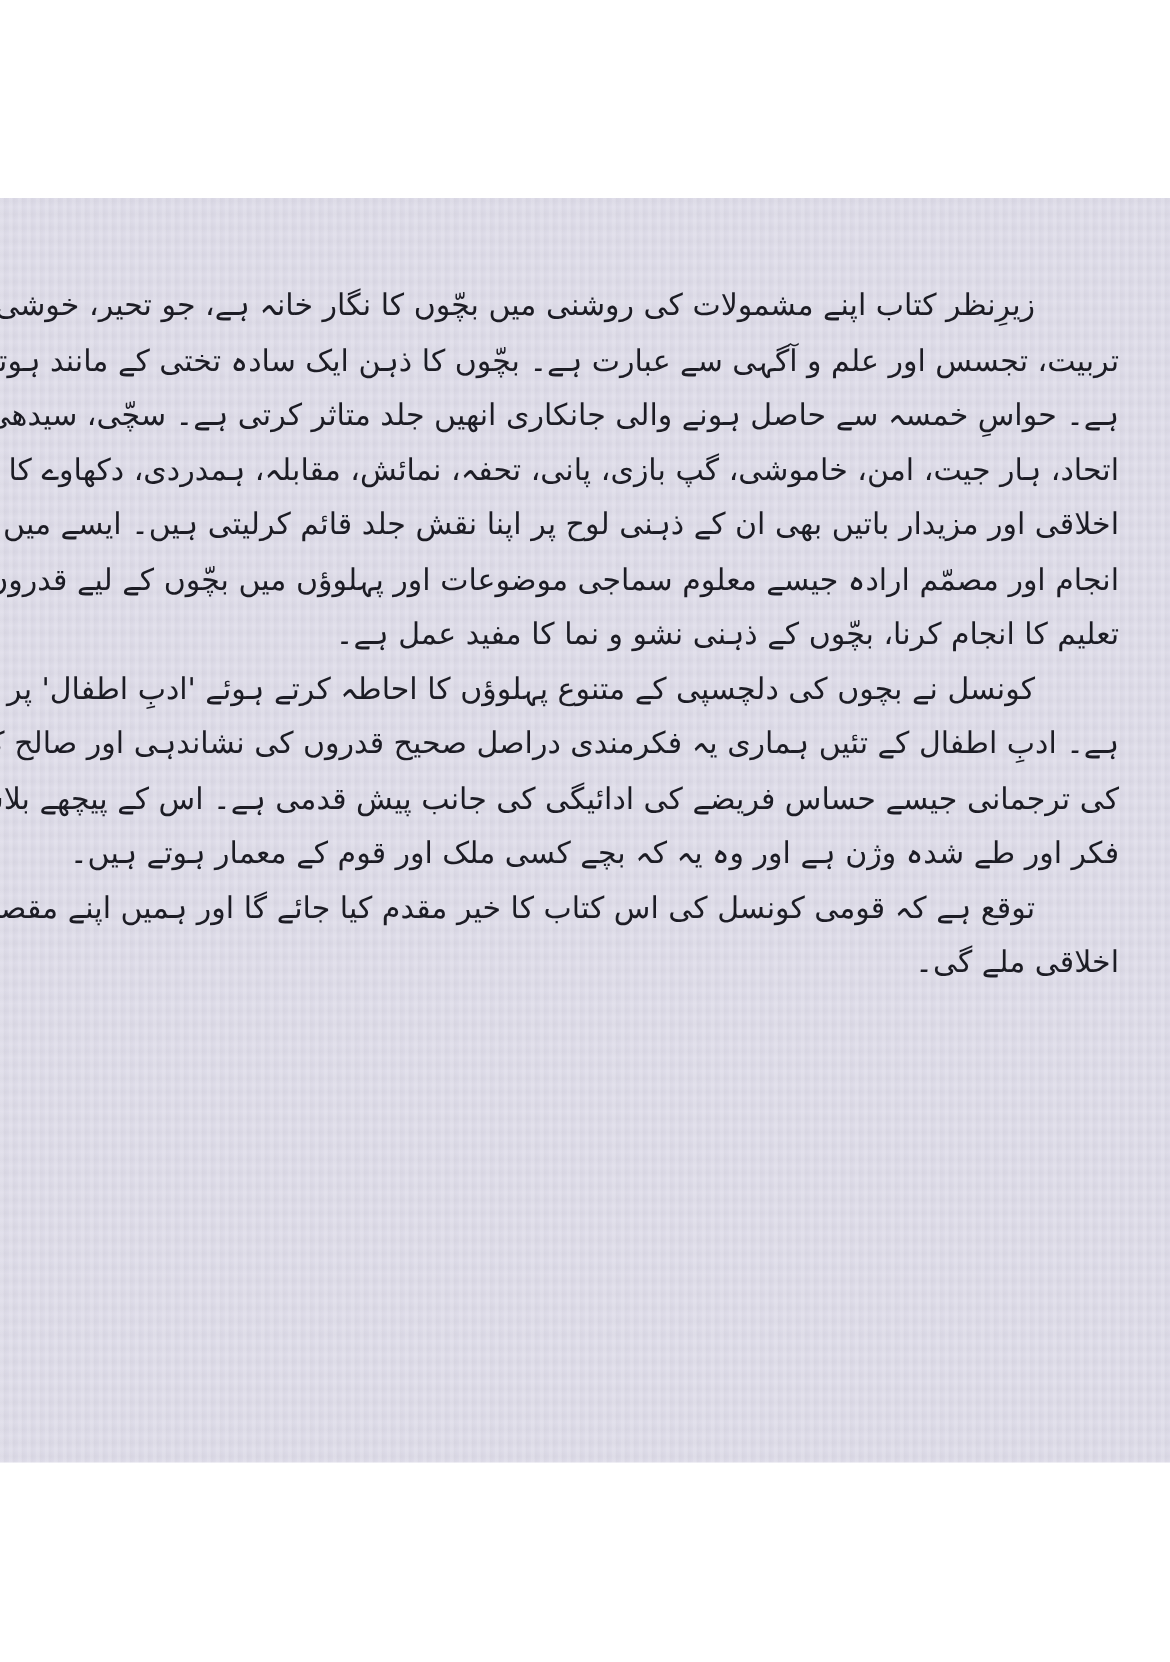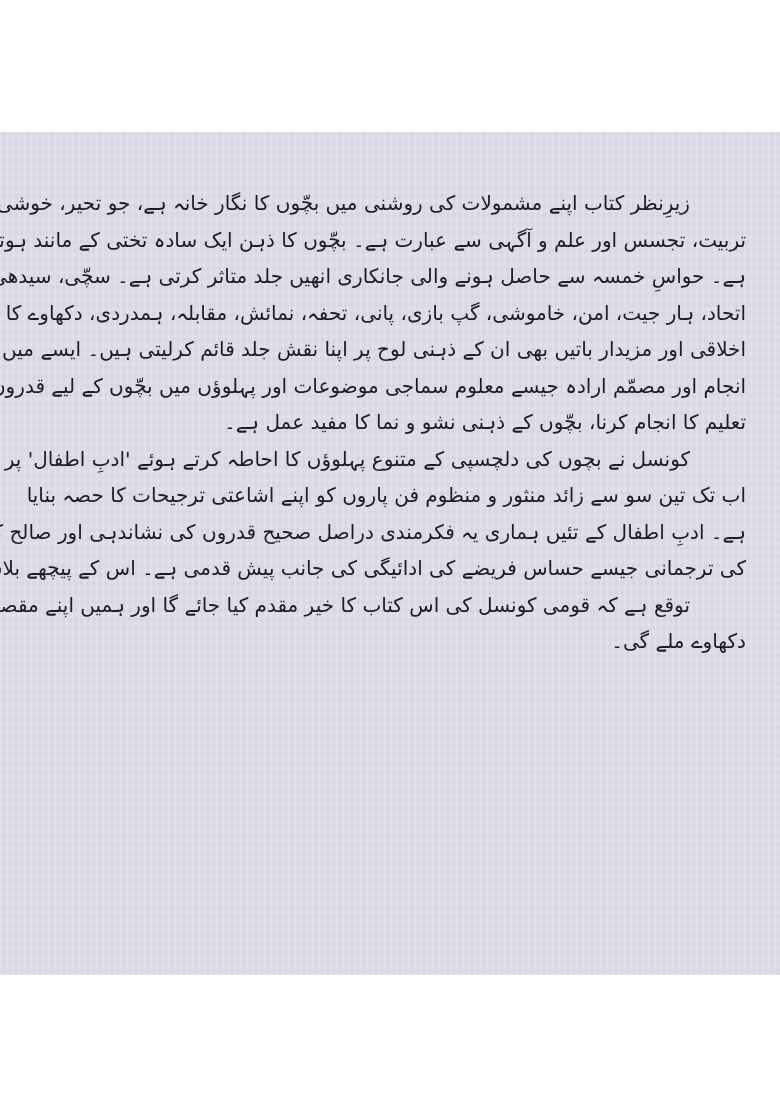--- a/index.html
+++ b/index.html
@@ -64,24 +64,24 @@
       <span class="line">تربیت، تجسس اور علم و آگہی سے عبارت ہے۔ بچّوں کا ذہن ایک سادہ تختی کے مانند ہوتا</span>
       <span class="line">ہے۔ حواسِ خمسہ سے حاصل ہونے والی جانکاری انھیں جلد متاثر کرتی ہے۔ سچّی، سیدھی،</span>
       <span class="line">اتحاد، ہار جیت، امن، خاموشی، گپ بازی، پانی، تحفہ، نمائش، مقابلہ، ہمدردی، دکھاوے کا</span>
       <span class="line">اخلاقی اور مزیدار باتیں بھی ان کے ذہنی لوح پر اپنا نقش جلد قائم کرلیتی ہیں۔ ایسے میں</span>
       <span class="line">انجام اور مصمّم ارادہ جیسے معلوم سماجی موضوعات اور پہلوؤں میں بچّوں کے لیے قدروں کی</span>
       <span class="line last">تعلیم کا انجام کرنا، بچّوں کے ذہنی نشو و نما کا مفید عمل ہے۔</span>
     </div>
 
     <div class="para">
       <span class="line indent">کونسل نے بچوں کی دلچسپی کے متنوع پہلوؤں کا احاطہ کرتے ہوئے 'ادبِ اطفال' پر</span>
-      <span class="line">اب تک تین سو سے زائد منثور و منظوم فن پاروں کو اپنے اشاعتی ترجیحات کا حصہ بنایا</span>
       <span class="line">ہے۔ ادبِ اطفال کے تئیں ہماری یہ فکرمندی دراصل صحیح قدروں کی نشاندہی اور صالح کردار</span>
       <span class="line">کی ترجمانی جیسے حساس فریضے کی ادائیگی کی جانب پیش قدمی ہے۔ اس کے پیچھے بلاشبہ ایک</span>
+      <span class="line last">فکر اور طے شدہ وژن ہے اور وہ یہ کہ بچے کسی ملک اور قوم کے معمار ہوتے ہیں۔</span>
     </div>
 
     <div class="para">
       <span class="line indent">توقع ہے کہ قومی کونسل کی اس کتاب کا خیر مقدم کیا جائے گا اور ہمیں اپنے مقصد میں</span>
-      <span class="line last">دکھاوے ملے گی۔</span>
+      <span class="line last">اخلاقی ملے گی۔</span>
     </div>
 
   </div>
 </div>
 
 </body></html>

